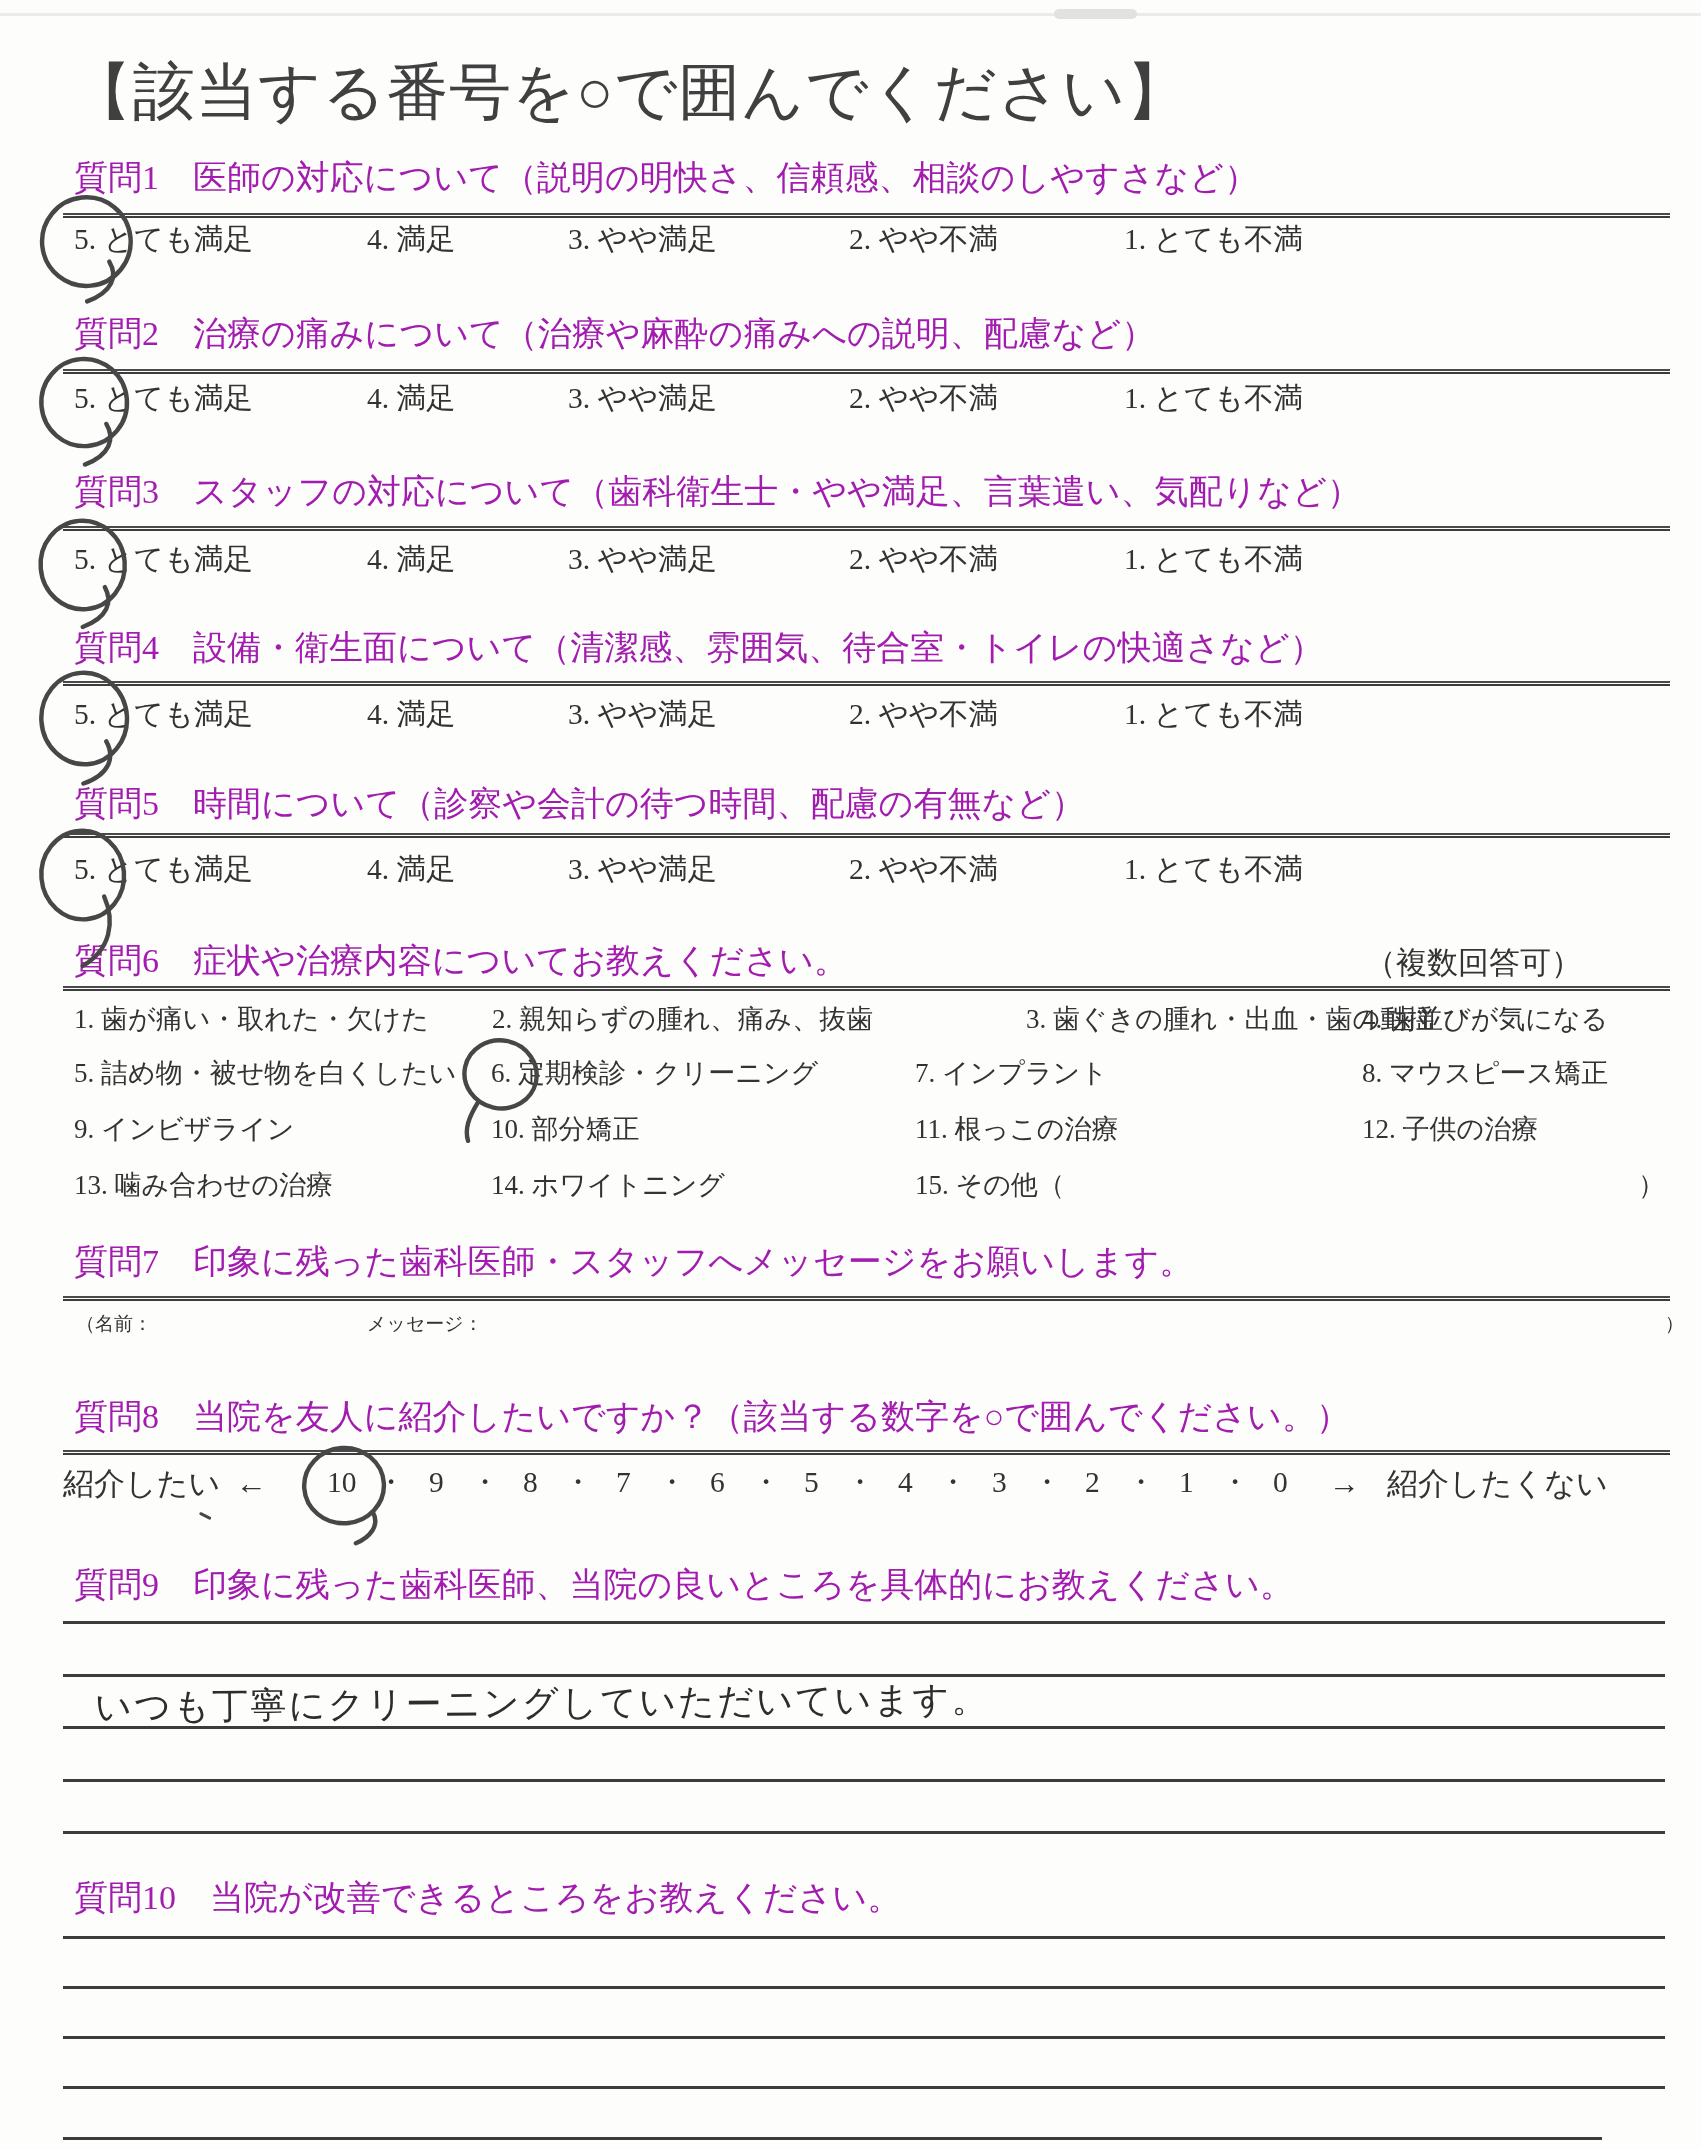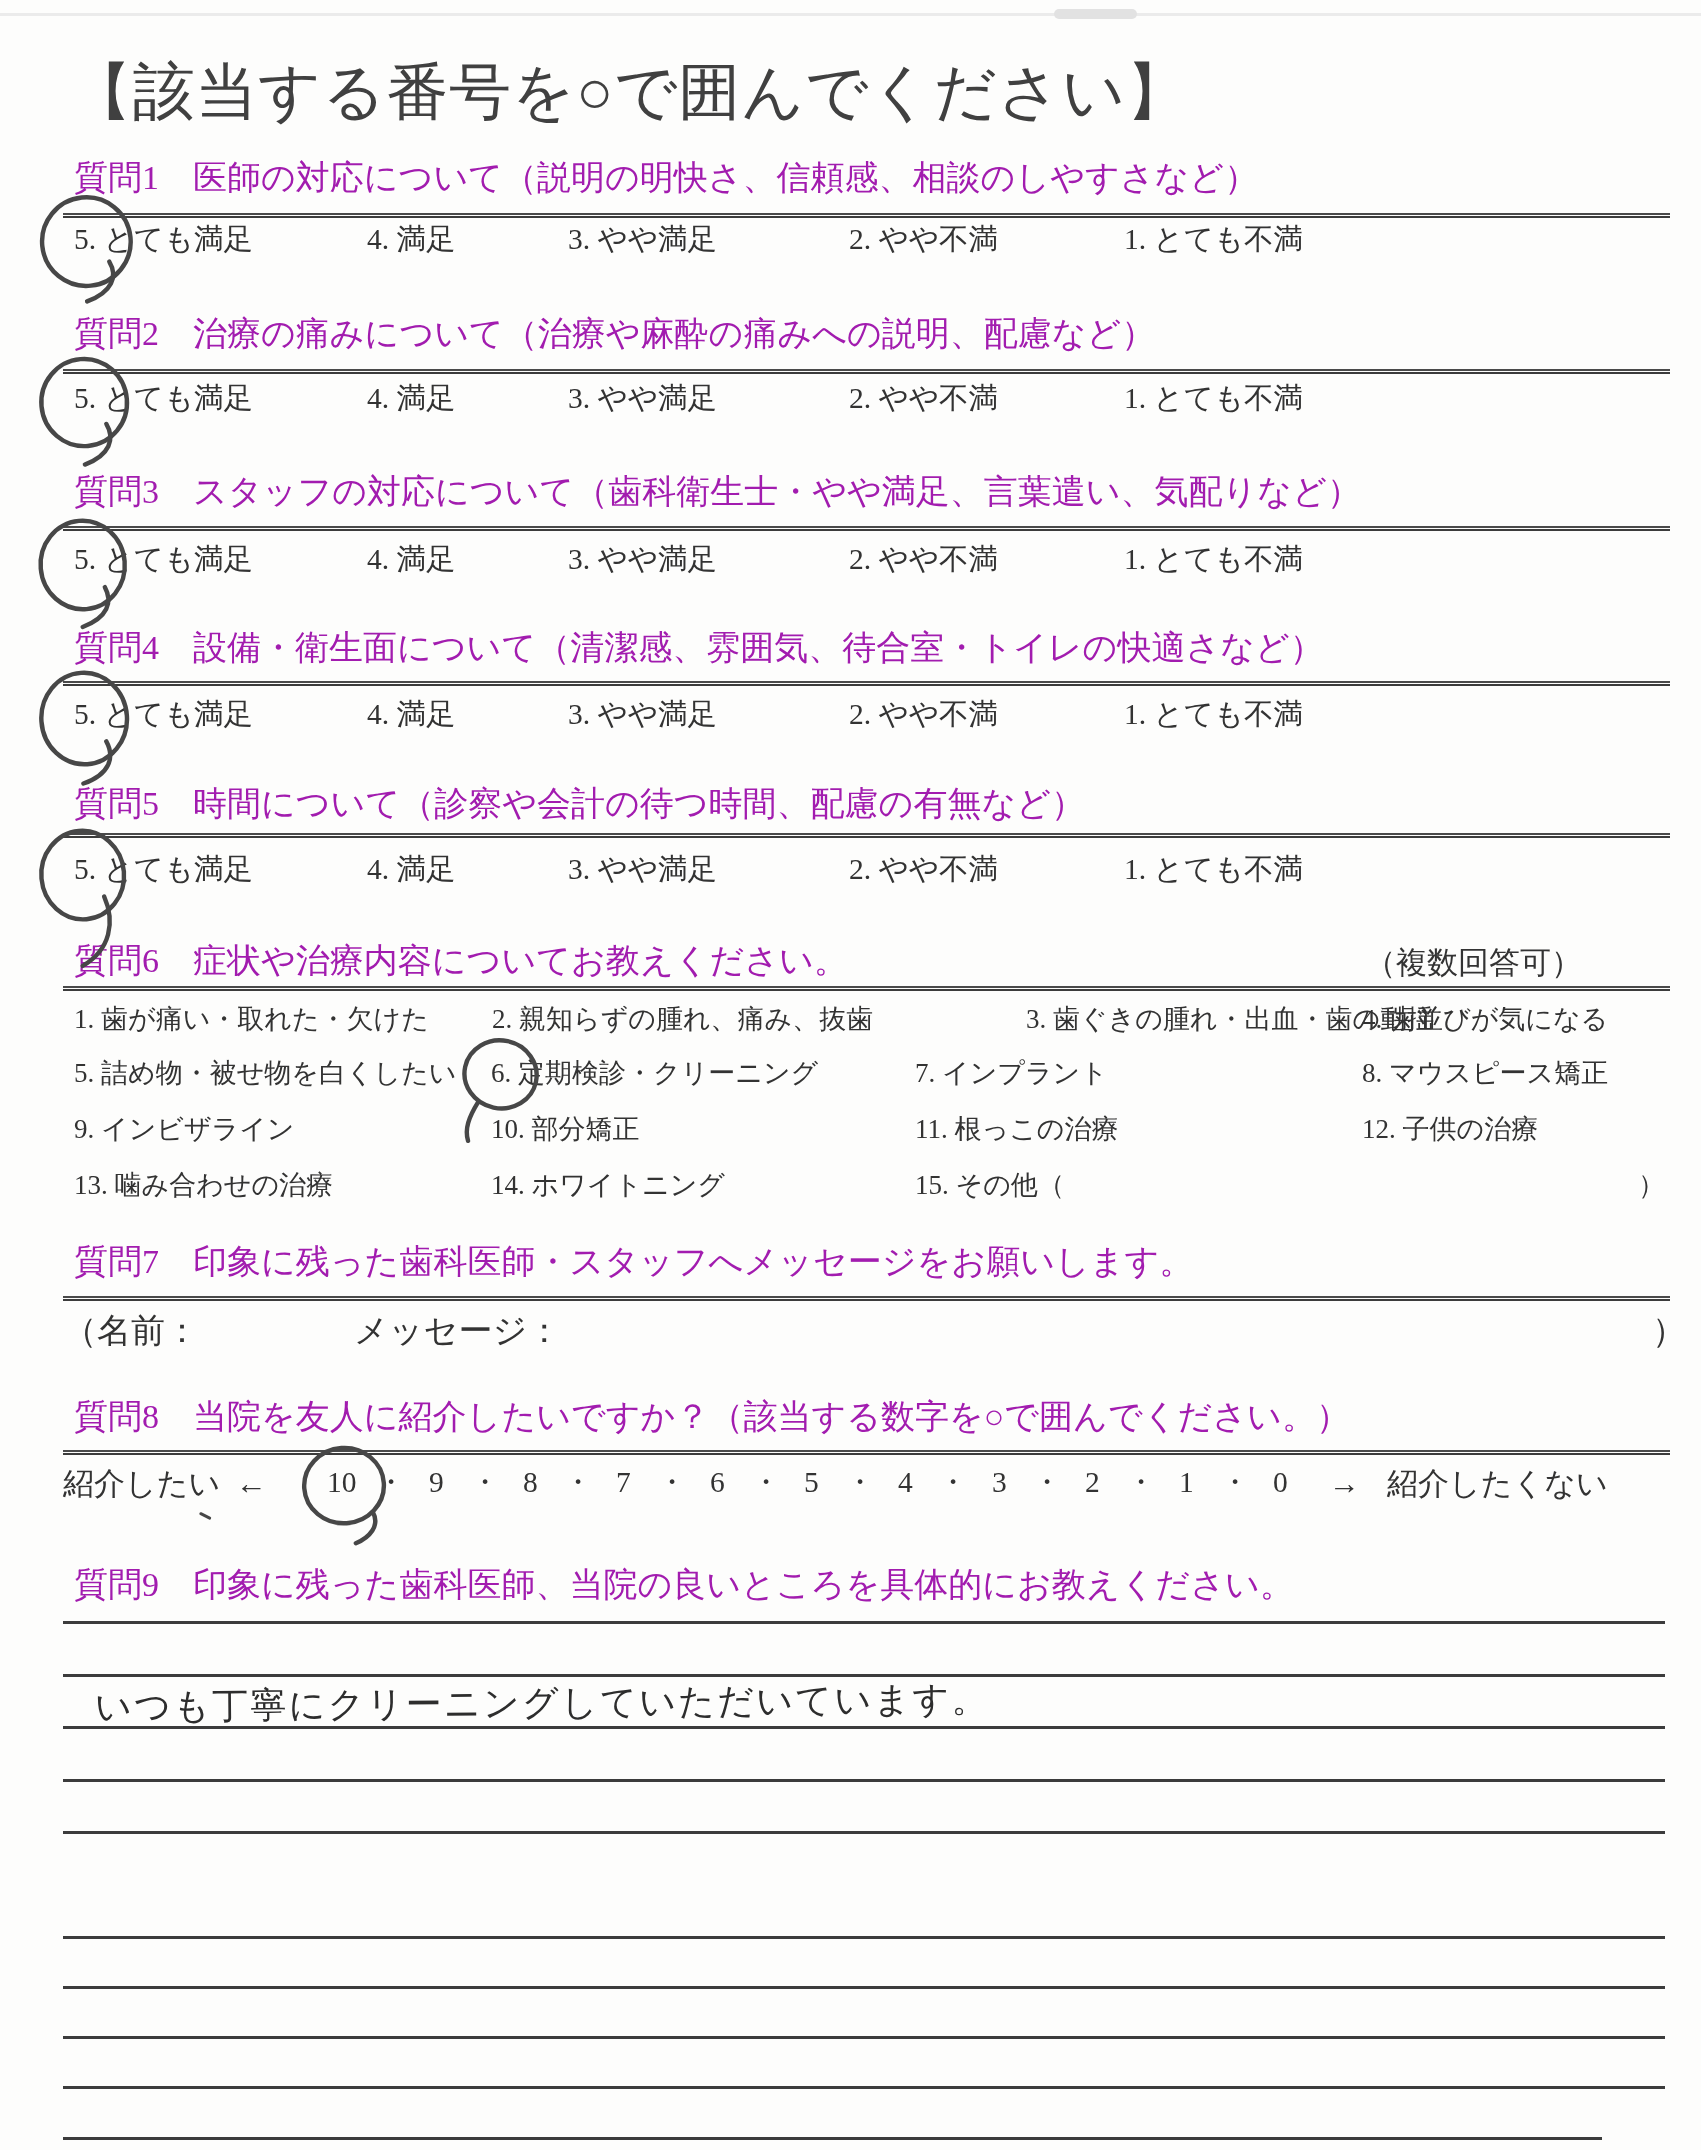--- a/index.html
+++ b/index.html
@@ -7,21 +7,21 @@
          font-family:"Liberation Serif","DejaVu Serif",serif;color:#333;overflow:hidden;}
   .abs{position:absolute;line-height:1;white-space:nowrap;}
   .title{font-size:62px;letter-spacing:0.7px;color:#404040;}
   .qh{font-size:34px;color:#a21caf;}
   .rule{height:5.2px;background:linear-gradient(to bottom,#4a4a4a 0 2.2px,#fdfdfc 2.2px 3px,#3c3c3c 3px 5.2px);}
   .wline{height:3px;background:#3c3c3c;}
   .opt{font-size:29.5px;}
   .o5{left:74px}.o4{left:367px}.o3{left:568px}.o2{left:849px}.o1{left:1124px}
   .q6opt{font-size:27px;}
   .c1{left:74px}.c2{left:491px}.c3{left:915px}.c4{left:1362px}
-  .q7f{font-size:34px;}
+  .q7f{font-size:19px;margin-left:13px;}
   .q8t{font-size:31px;}
   .q8n{font-size:29.5px;}
   .note{font-size:31px;}
   .hand{font-family:"DejaVu Sans",sans-serif;font-size:36px;color:#2d2d2d;
         letter-spacing:2.2px;transform:rotate(-0.5deg);}
   .scanline{height:3px;background:#ebebeb;}
   .scanblob{height:10.3px;background:#e2e2e2;border-radius:5.2px;}
   svg.overlay{position:absolute;left:0;top:0;pointer-events:none;}
 </style>
 </head>
@@ -151,20 +151,21 @@
   </div>
 
   <div class="abs qh" style="top:1568px;left:74px">質問9　印象に残った歯科医師、当院の良いところを具体的にお教えください。</div>
   <div class="abs wline" style="top:1621px;left:63px;width:1602px"></div>
   <div class="abs wline" style="top:1674px;left:63px;width:1602px"></div>
   <div class="abs hand" style="top:1685px;left:95px">いつも丁寧にクリーニングしていただいています。</div>
   <div class="abs wline" style="top:1726px;left:63px;width:1602px"></div>
   <div class="abs wline" style="top:1779px;left:63px;width:1602px"></div>
   <div class="abs wline" style="top:1831px;left:63px;width:1602px"></div>
 
+  <div class="abs qh" style="top:1881px;left:74px">質問10　当院が改善できるところをお教えください。</div>
   <div class="abs wline" style="top:1936px;left:63px;width:1602px"></div>
   <div class="abs wline" style="top:1986px;left:63px;width:1602px"></div>
   <div class="abs wline" style="top:2036px;left:63px;width:1602px"></div>
   <div class="abs wline" style="top:2086px;left:63px;width:1602px"></div>
   <div class="abs wline" style="top:2137px;left:63px;width:1539px"></div>
 
   <svg class="overlay" width="1701" height="2151" viewBox="0 0 2304 2913" fill="none" stroke="#474747" stroke-width="6" stroke-linecap="round">
     <ellipse cx="117" cy="327" rx="60" ry="60" transform="rotate(-6 117 327)"></ellipse>
     <path d="M 148 354 C 160 374 152 395 118 408"></path>
     <ellipse cx="114" cy="545" rx="58" ry="59" transform="rotate(-5 114 545)"></ellipse>

